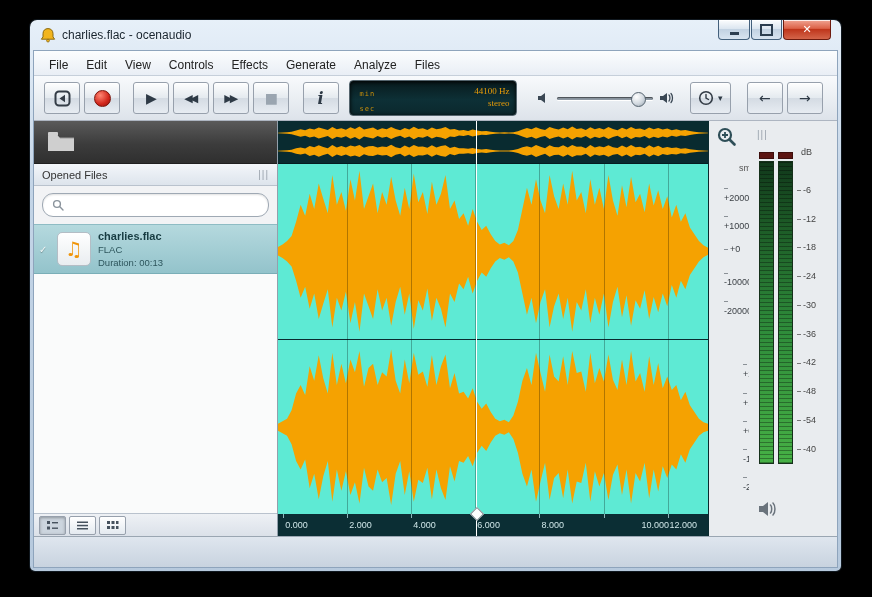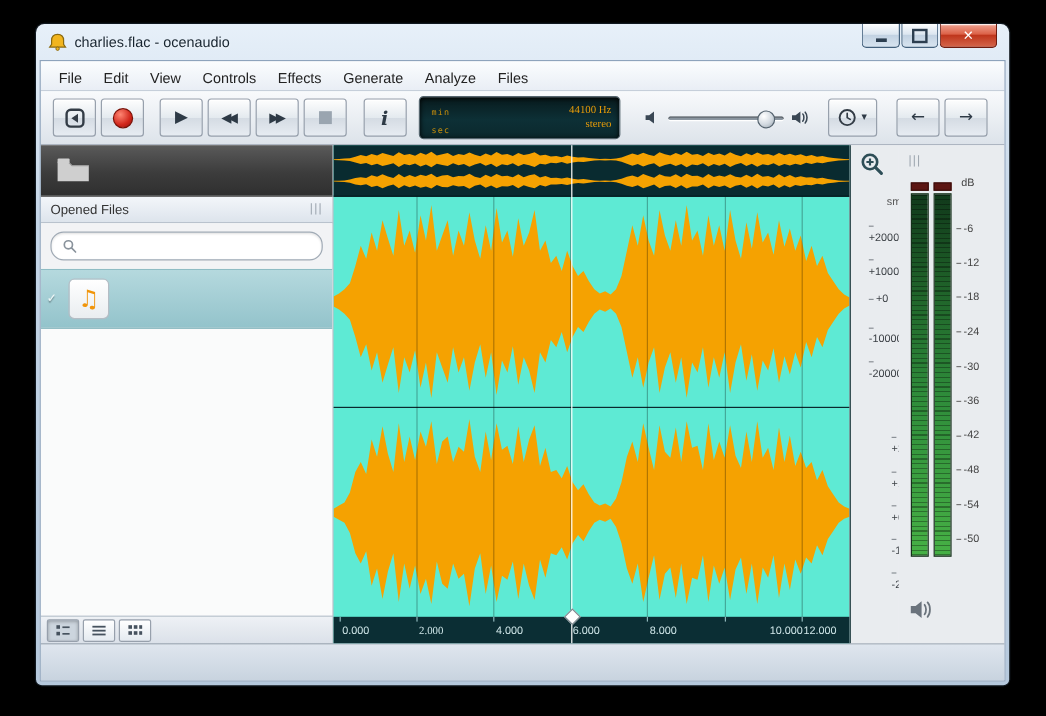--- a/index.html
+++ b/index.html
@@ -237,20 +237,25 @@
               <circle cx="5" cy="5" r="3.4" fill="none" stroke="#8a939c" stroke-width="1.4"></circle>
               <path d="M7.6 7.6L11 11" stroke="#8a939c" stroke-width="1.4" stroke-linecap="round"></path>
             </svg>
             <input placeholder="" style="">
           </div>
         </div>
         <div class="file-list" id="file-list">
             <div class="file-item">
               <span class="check glyph">✓</span>
               <div class="file-icon glyph">♫</div>
+              <div class="file-meta">
+                <div class="file-name">charlies.flac</div>
+                <div class="file-sub">FLAC</div>
+                <div class="file-sub">Duration: 00:13</div>
+              </div>
             </div>
           </div>
         <div class="sb-bottom">
           <div class="vbtn active">
             <svg width="13" height="11" viewBox="0 0 13 11">
               <rect x="1" y="1" width="3" height="3" fill="#46525e"></rect>
                 <rect x="6" y="2" width="6" height="1.4" fill="#46525e"></rect>
               <rect x="1" y="6.5" width="3" height="3" fill="#46525e"></rect>
                 <rect x="6" y="7.5" width="6" height="1.4" fill="#46525e"></rect>
             </svg>
@@ -304,21 +309,21 @@
               <div class="gridline" style="left: 31%;"></div>
               <div class="gridline" style="left: 45.9%;"></div>
               <div class="gridline" style="left: 60.8%;"></div>
               <div class="gridline" style="left: 75.7%;"></div>
               <div class="gridline" style="left: 90.6%;"></div>
             </div>
         </div>
         <div class="timeline" id="timeline">
             <div class="tick" style="left: 1.2%;">0.000</div>
             <div class="tickmark" style="left: 1.2%;"></div>
-            <div class="tick" style="left: 16.1%; font-family: Liberation Serif, serif;">2.000</div>
+            <div class="tick" style="left: 16.1%;">2.000</div>
             <div class="tickmark" style="left: 16.1%;"></div>
             <div class="tick" style="left: 31%;">4.000</div>
             <div class="tickmark" style="left: 31%;"></div>
             <div class="tick" style="left: 45.9%;">6.000</div>
             <div class="tickmark" style="left: 45.9%;"></div>
             <div class="tick" style="left: 60.8%;">8.000</div>
             <div class="tickmark" style="left: 60.8%;"></div>
             <div class="tick" style="left: 75.7%; margin-left: 36px;">10.000</div>
             <div class="tickmark" style="left: 75.7%;"></div>
             <div class="tick" style="left: 90.6%;">12.000</div>
@@ -365,21 +370,21 @@
         <div class="db-scale" id="db-scale">
             <div class="db-tick" style="top: 9.5%;">-6</div>
             <div class="db-tick" style="top: 19%;">-12</div>
             <div class="db-tick" style="top: 28.5%;">-18</div>
             <div class="db-tick" style="top: 38%; text-align: right;">-24</div>
             <div class="db-tick" style="top: 47.5%;">-30</div>
             <div class="db-tick" style="top: 57%;">-36</div>
             <div class="db-tick" style="top: 66.5%;">-42</div>
             <div class="db-tick" style="top: 76%;">-48</div>
             <div class="db-tick" style="top: 85.5%;">-54</div>
-            <div class="db-tick" style="top: 95%;">-50</div>
+            <div class="db-tick" style="top: 95%;">-40</div>
           </div>
         <div class="meter-speaker">
           <svg width="22" height="18" viewBox="0 0 22 18">
             <path d="M2 6h4l5-4v14l-5-4H2z" fill="#6a737c"></path>
             <path d="M13.5 5c1.6 1.6 1.6 6.4 0 8M16 3c2.6 2.6 2.6 9.4 0 12" stroke="#6a737c" stroke-width="1.5" fill="none" stroke-linecap="round"></path>
           </svg>
         </div>
       </div>
     </div>
 

